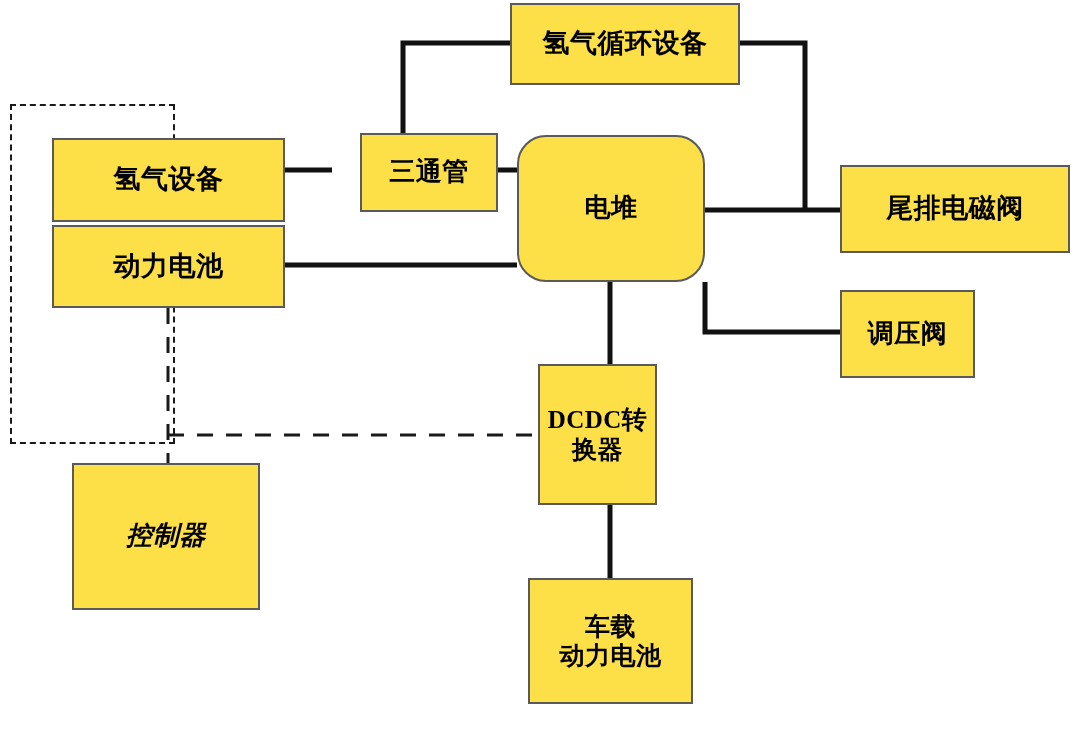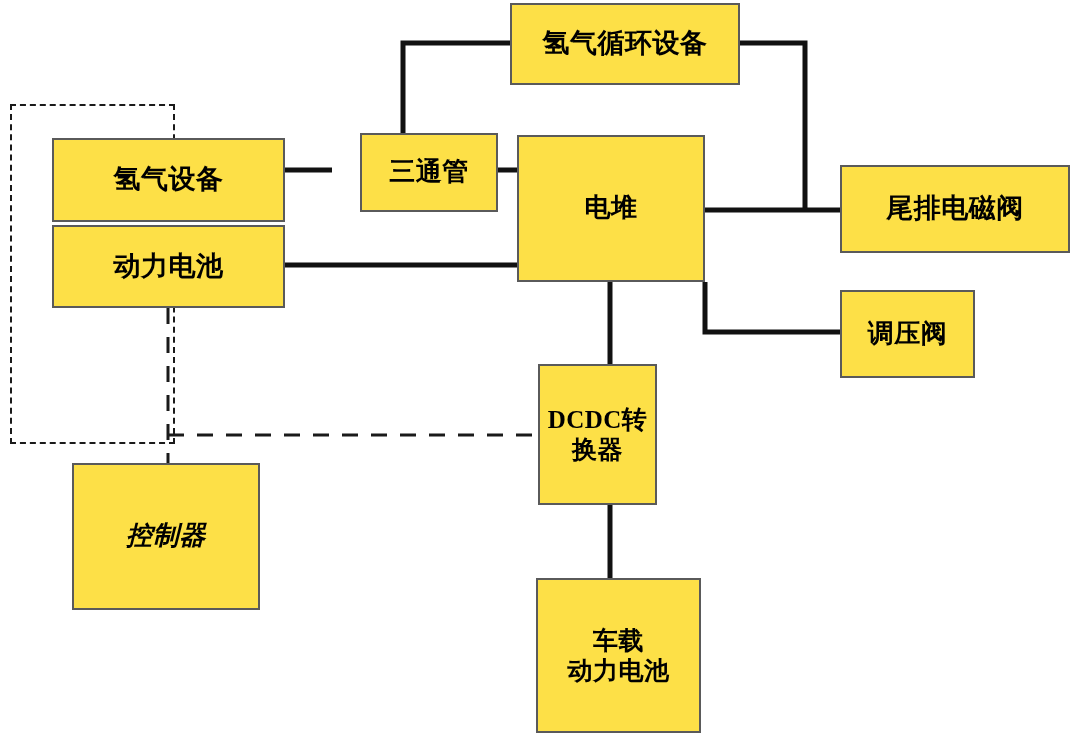--- a/index.html
+++ b/index.html
@@ -89,39 +89,39 @@
   </div>
 
   <div class="node" style="left:332px; top:133px; width:138px; height:79px; font-size:26px;margin-left:28px;">
     <span class="node-label">三通管</span>
   </div>
 
   <div class="node" style="left:510px; top:3px; width:230px; height:82px; font-size:27px;">
     <span class="node-label">氢气循环设备</span>
   </div>
 
-  <div class="node" style="left:517px; top:135px; width:188px; height:147px; font-size:26px;">
+  <div class="node" style="left:517px; top:135px; width:188px; height:147px; font-size:26px;border-radius:29px;">
     <span class="node-label">电堆</span>
   </div>
 
   <div class="node" style="left:840px; top:290px; width:135px; height:88px; font-size:26px;">
     <span class="node-label">调压阀</span>
   </div>
 
   <div class="node" style="left:840px; top:165px; width:230px; height:88px; font-size:27px;">
     <span class="node-label">尾排电磁阀</span>
   </div>
 
   <div class="node" style="left:538px; top:364px; width:119px; height:141px; font-size:25px;">
     <span class="node-label">DCDC转
 换器</span>
   </div>
 
   <div class="node" style="left:72px; top:463px; width:188px; height:147px; font-size:26px;font-style:italic;">
     <span class="node-label">控制器</span>
   </div>
 
-  <div class="node" style="left:528px; top:578px; width:165px; height:155px; font-size:25px;margin-left:8px;">
+  <div class="node" style="left:528px; top:578px; width:165px; height:126px; font-size:25px;">
     <span class="node-label">车载
 动力电池</span>
   </div>
 
 </div>
 
 </body></html>

